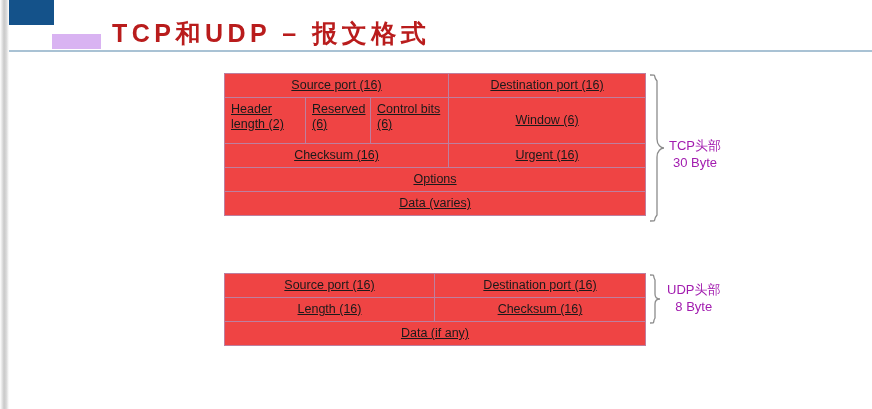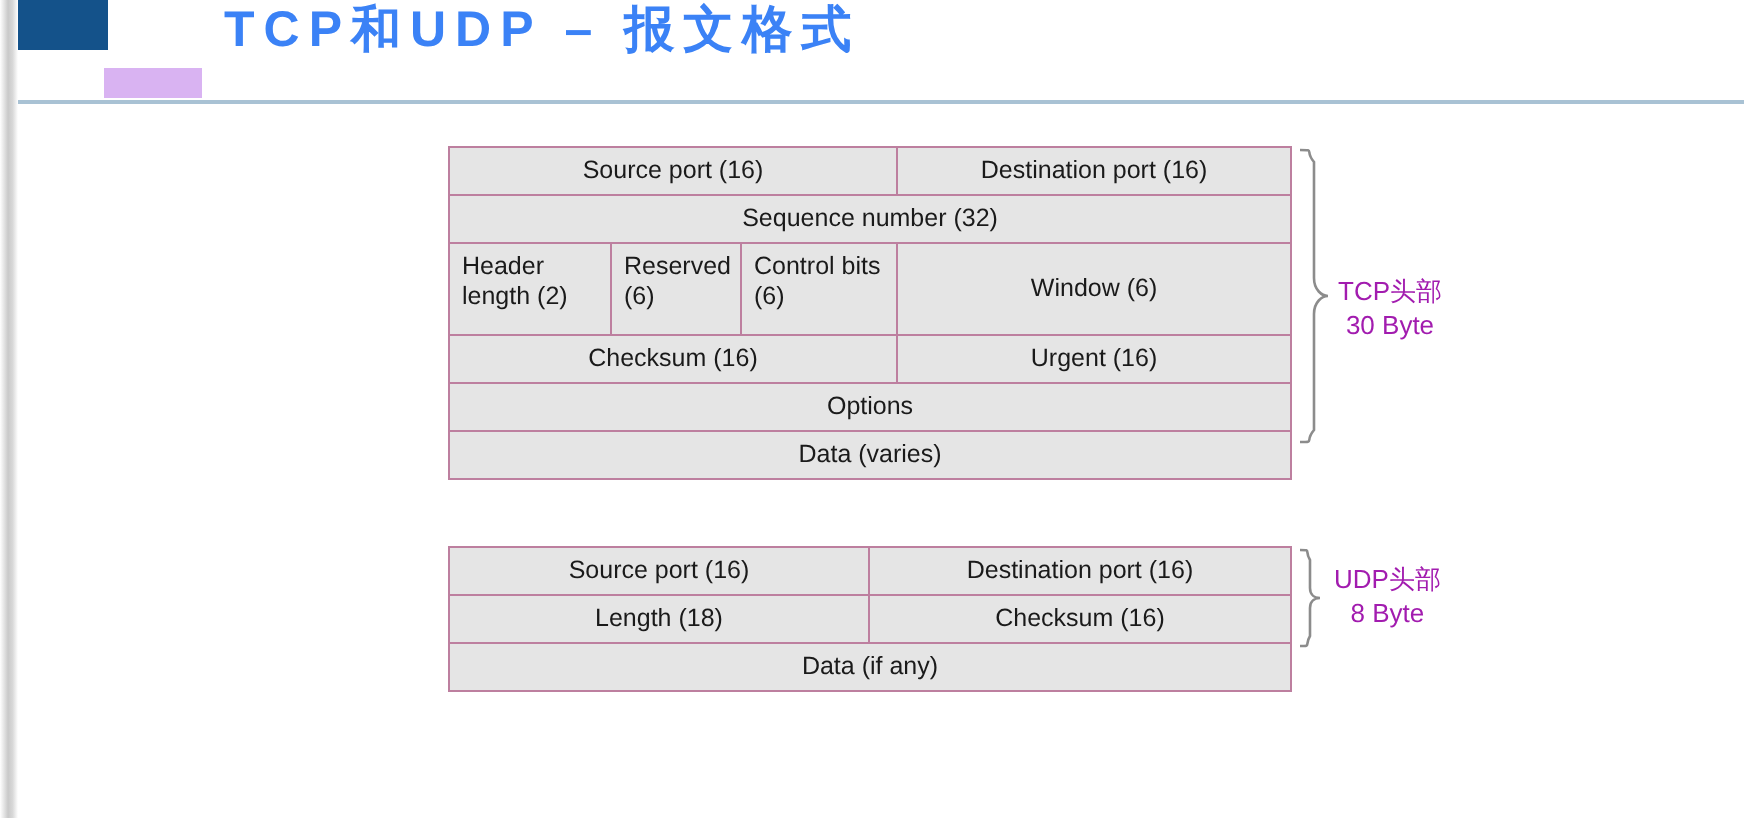--- a/index.html
+++ b/index.html
@@ -36,24 +36,24 @@
     background: #14528a;
   }
   .lav-block {
     position: absolute;
     left: 52px; top: 34px;
     width: 49px; height: 15px;
     background: #d9b3f2;
   }
   .slide-title {
     position: absolute;
-    left: 112px; top: 0;
+    left: 112px; top: 18px;
     font-size: 25px;
     font-weight: bold;
-    color: #3b82f6;
+    color: #b91c1c;
     letter-spacing: 4.5px;
     white-space: nowrap;
     line-height: 30px;
   }
   .title-rule {
     position: absolute;
     left: 9px; top: 50px;
     width: 863px; height: 2px;
     background: #a9c2d4;
   }
@@ -65,28 +65,29 @@
     width: 872px; height: 356px;
   }
 
   .pkt-table {
     position: absolute;
     border-collapse: collapse;
     table-layout: fixed;
   }
   .pkt-table td {
     border: 1px solid #bd7f9f;
-    background: #e5e5e5;
+    background: #ef4444;
     color: #1a1a1a;
     font-size: 12.5px;
     text-align: center;
     vertical-align: middle;
     padding: 0;
     line-height: 15px;
     font-family: "Liberation Sans", "DejaVu Sans", sans-serif;
+    text-decoration: underline;
   }
   .pkt-table td.leftcell {
     text-align: left;
     padding-left: 6px;
     vertical-align: top;
     padding-top: 4px;
   }
 
   #tcp-table { left: 224px; top: 20px; width: 421px; }
   #udp-table { left: 224px; top: 220px; width: 421px; }
@@ -125,23 +126,20 @@
   <div class="title-rule"></div>
 </div>
 
 <div class="diagram">
 
   <table class="pkt-table" id="tcp-table">
     <tbody>
         <tr>
       <td class="r-h" colspan="3">Source port (16)</td>
       <td class="r-h" colspan="3">Destination port (16)</td>
-    </tr>
-    <tr>
-      <td class="r-h" colspan="6">Sequence number (32)</td>
     </tr>
     <tr>
       <td class="r-tall leftcell">Header length (2)</td>
       <td class="r-tall leftcell">Reserved (6)</td>
       <td class="r-tall leftcell">Control bits (6)</td>
       <td class="r-tall" colspan="3">Window (6)</td>
     </tr>
     <tr>
       <td class="r-h" colspan="3">Checksum (16)</td>
       <td class="r-h" colspan="3">Urgent (16)</td>
@@ -171,21 +169,21 @@
     <div>30 Byte</div>
   </div>
 
   <table class="pkt-table" id="udp-table">
     <tbody>
         <tr>
       <td class="r-h">Source port (16)</td>
       <td class="r-h">Destination port (16)</td>
     </tr>
     <tr>
-      <td class="r-h">Length (18)</td>
+      <td class="r-h">Length (16)</td>
       <td class="r-h">Checksum (16)</td>
     </tr>
     <tr>
       <td class="r-h" colspan="2">Data (if any)</td>
     </tr>
     </tbody>
       <colgroup>
       <col style="width:210px">
         <col style="width:211px">
     </colgroup>

